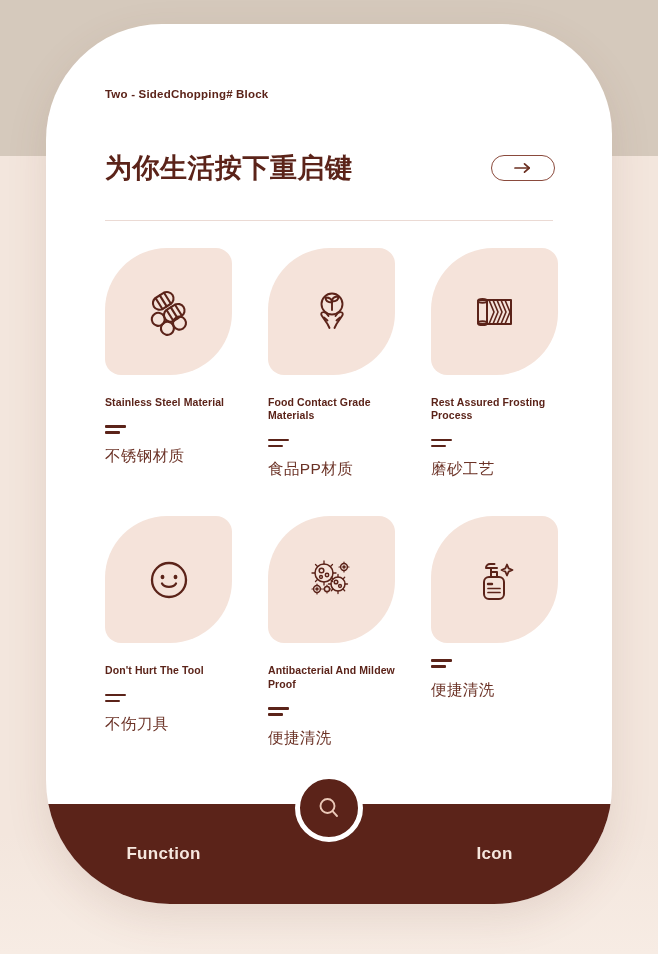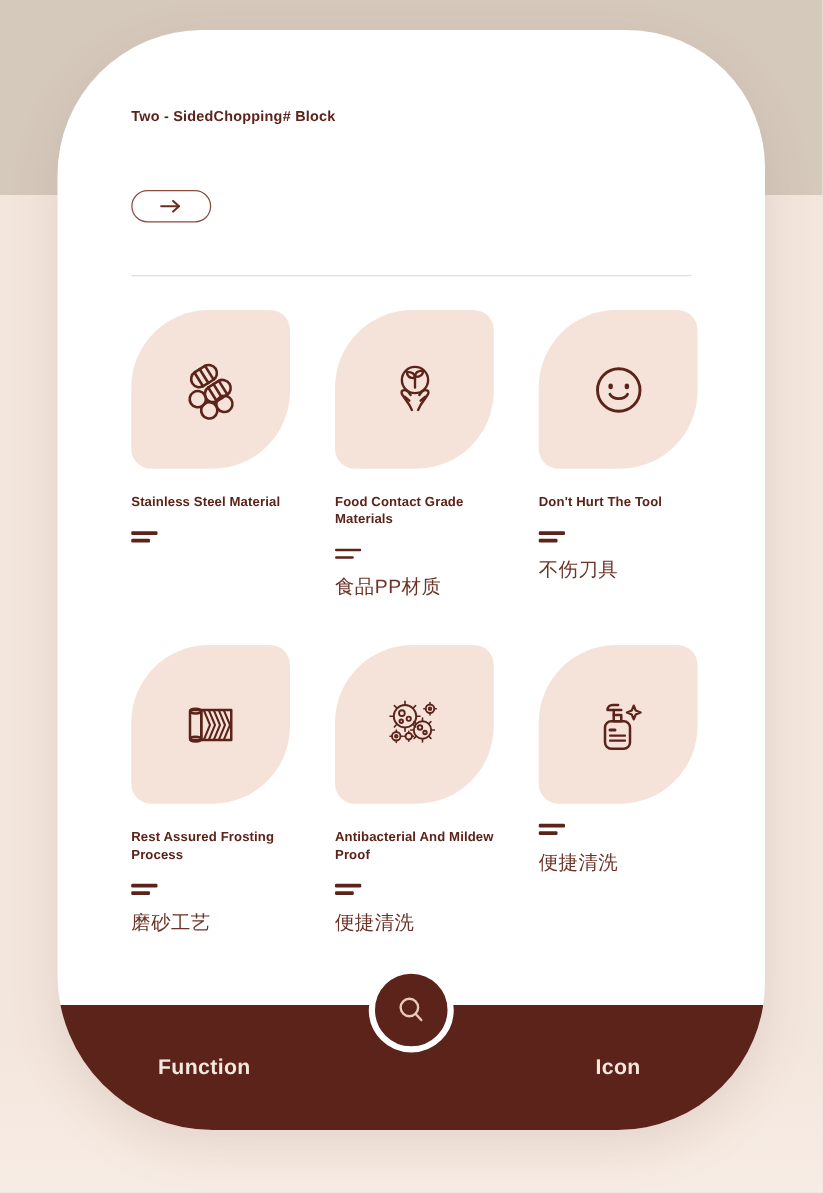--- a/index.html
+++ b/index.html
@@ -203,20 +203,21 @@
 
   <div id="topnav">
     <div class="nav-link">Two - Sided</div>
     <div id="nav-right">
       <div class="nav-link">Chopping</div>
       <div class="nav-link"># Block</div>
     </div>
   </div>
 
   <div id="title-row">
+    <div id="page-title">为你生活按下重启键</div>
     <div id="arrow-button">
       <span>
         <svg width="20" height="12" viewBox="0 0 20 12">
           <path d="M2 6 H16" stroke="#6B2F21" stroke-width="1.7" stroke-linecap="round" fill="none"></path>
           <path d="M11.5 1.8 L16.2 6 L11.5 10.2" stroke="#6B2F21" stroke-width="1.7" stroke-linecap="round" stroke-linejoin="round" fill="none"></path>
         </svg>
       </span>
     </div>
   </div>
 
@@ -238,20 +239,21 @@
               <circle cx="31" cy="43" r="6.5"></circle>
             </g>
           </svg>
         </span>
       </div>
       <div class="feature-title-en">Stainless Steel Material</div>
       <div class="feature-divider">
         <span class="bar-a"></span>
         <span class="bar-b"></span>
       </div>
+      <div class="feature-title-cn">不锈钢材质</div>
     </div>
 
     <div class="feature">
       <div class="feature-icon-tile">
         <span>
           <svg width="56" height="56" viewBox="0 0 56 56" fill="none" stroke="#5B2319" stroke-width="1.9" stroke-linecap="round" stroke-linejoin="round">
             <circle cx="28" cy="20" r="10.5"></circle>
             <path d="M28 26 L28 17"></path>
             <path d="M28 18.5 C23.5 18.5 21.5 16.5 21.5 13.5 C25.5 13.5 28 15.2 28 18.5 Z"></path>
             <path d="M28 17.5 C32.5 17.5 34.5 15.5 34.5 12.5 C30.5 12.5 28 14.2 28 17.5 Z"></path>
@@ -265,39 +267,20 @@
       <div class="feature-divider">
         <span class="bar-a"></span>
         <span class="bar-b"></span>
       </div>
       <div class="feature-title-cn">食品PP材质</div>
     </div>
 
     <div class="feature">
       <div class="feature-icon-tile">
         <span>
-          <svg width="52" height="52" viewBox="0 0 52 52" fill="none" stroke="#5B2319" stroke-width="2.3" stroke-linecap="round" stroke-linejoin="round">
-            <circle cx="26" cy="26" r="17"></circle>
-            <path d="M19.5 22.5 L19.5 23.5" stroke-width="3.6"></path>
-            <path d="M32.5 22.5 L32.5 23.5" stroke-width="3.6"></path>
-            <path d="M19 29.5 C21.5 34 30.5 34 33 29.5"></path>
-          </svg>
-        </span>
-      </div>
-      <div class="feature-title-en">Don't Hurt The Tool</div>
-      <div class="feature-divider">
-        <span class="bar-a"></span>
-        <span class="bar-b"></span>
-      </div>
-      <div class="feature-title-cn">不伤刀具</div>
-    </div>
-
-    <div class="feature">
-      <div class="feature-icon-tile">
-        <span>
           <svg width="56" height="56" viewBox="0 0 56 56" fill="none" stroke="#5B2319" stroke-width="2" stroke-linecap="round" stroke-linejoin="round">
             <rect x="20" y="16" width="24" height="24"></rect>
             <g stroke-width="1.6">
               <path d="M22 16 L27 28 L22 40"></path>
               <path d="M26 16 L31 28 L26 40"></path>
               <path d="M30 16 L35 28 L30 40"></path>
               <path d="M34 16 L39 28 L34 40"></path>
               <path d="M38 16 L43 28 L38 40"></path>
             </g>
             <rect x="11" y="16" width="9" height="24" rx="2"></rect>
@@ -310,20 +293,39 @@
       <div class="feature-divider">
         <span class="bar-a"></span>
         <span class="bar-b"></span>
       </div>
       <div class="feature-title-cn">磨砂工艺</div>
     </div>
 
     <div class="feature">
       <div class="feature-icon-tile">
         <span>
+          <svg width="52" height="52" viewBox="0 0 52 52" fill="none" stroke="#5B2319" stroke-width="2.3" stroke-linecap="round" stroke-linejoin="round">
+            <circle cx="26" cy="26" r="17"></circle>
+            <path d="M19.5 22.5 L19.5 23.5" stroke-width="3.6"></path>
+            <path d="M32.5 22.5 L32.5 23.5" stroke-width="3.6"></path>
+            <path d="M19 29.5 C21.5 34 30.5 34 33 29.5"></path>
+          </svg>
+        </span>
+      </div>
+      <div class="feature-title-en">Don't Hurt The Tool</div>
+      <div class="feature-divider">
+        <span class="bar-a"></span>
+        <span class="bar-b"></span>
+      </div>
+      <div class="feature-title-cn">不伤刀具</div>
+    </div>
+
+    <div class="feature">
+      <div class="feature-icon-tile">
+        <span>
           <svg width="58" height="58" viewBox="0 0 58 58" fill="none" stroke="#5B2319" stroke-width="1.5" stroke-linecap="round" stroke-linejoin="round">
 
             <circle cx="21" cy="22" r="9"></circle>
             <g stroke-width="1.3">
               <path d="M21 13 L21 10 M21 31 L21 34 M12 22 L9 22 M30 22 L33 22
                        M14.6 15.6 L12.5 13.5 M27.4 28.4 L29.5 30.5
                        M27.4 15.6 L29.5 13.5 M14.6 28.4 L12.5 30.5"></path>
             </g>
             <circle cx="18.5" cy="19.5" r="2.3"></circle>
             <circle cx="24" cy="24" r="1.7"></circle>

